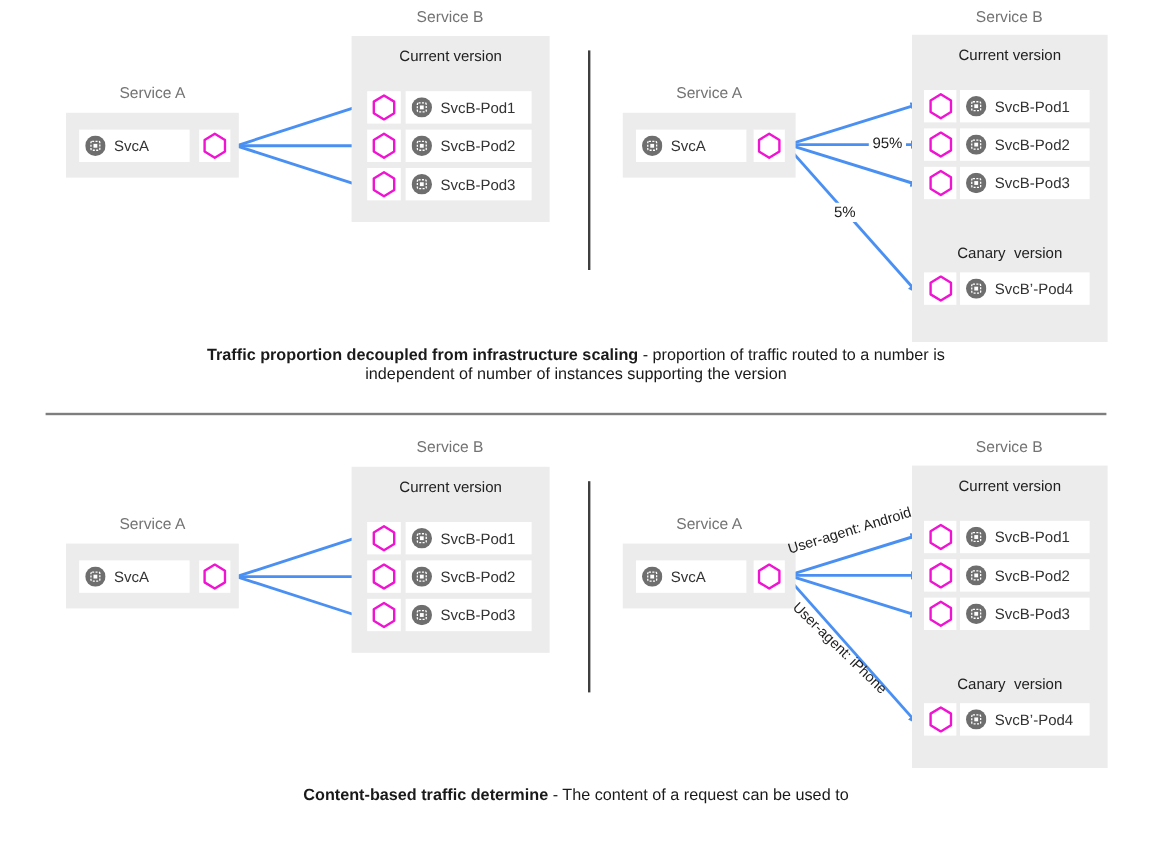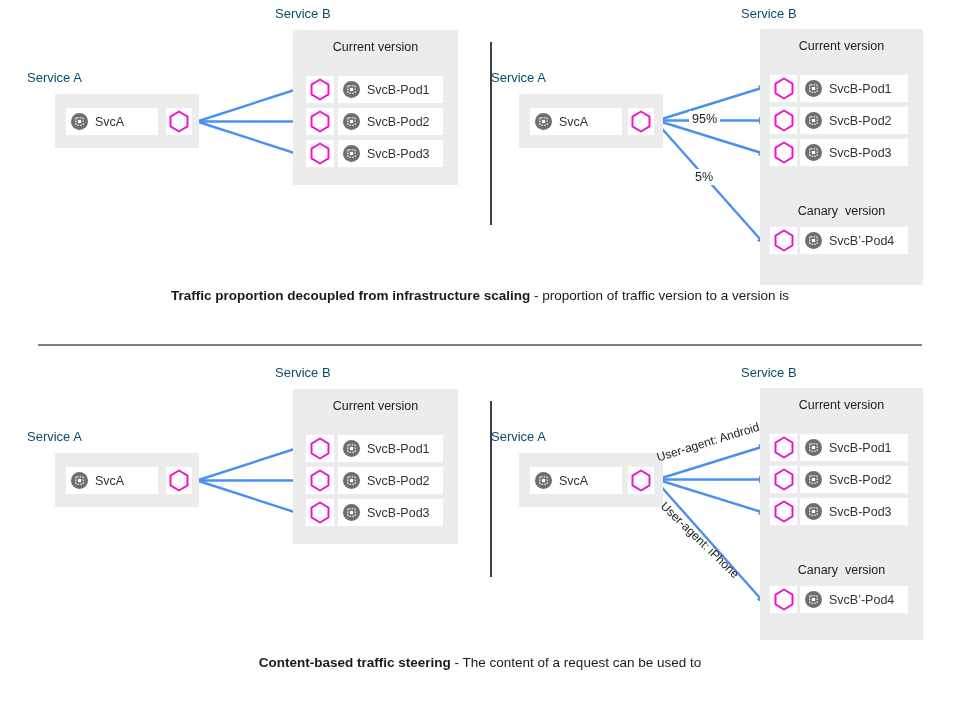--- a/index.html
+++ b/index.html
@@ -1,20 +1,20 @@
 <!DOCTYPE html>
 <html style="--arrow: #4A90F2; --hex: #F113D2; --panel: #ECECEC; --podicon: #6E6E6E;"><head>
 <meta charset="utf-8">
 <style>
   html,body{margin:0;padding:0;background:#fff;}
   .canvas{position:relative;width:960px;height:720px;background:#fff;overflow:hidden;
           font-family:"Liberation Sans",sans-serif;color:#212121;}
   .ab{position:absolute;}
   .panel{background:var(--panel,#ECECEC);}
-  .svc-label{width:200px;font-size:13px;color:#0c4a6e;}
+  .svc-label{width:200px;text-align:center;font-size:13px;color:#737373;}
   .grp-label{text-align:center;font-size:12.5px;color:#212121;}
   .canary-label{white-space:pre;}
   .podbox{background:#fff;display:flex;align-items:center;gap:7px;padding-left:5px;
           box-sizing:border-box;font-size:12.5px;color:#333;}
   .hexbox{background:#fff;display:flex;align-items:center;justify-content:center;}
   .hex-path{fill:none;stroke:var(--hex,#F113D2);stroke-width:2;stroke-linejoin:round;}
   .chip-bg{fill:var(--podicon,#6E6E6E);}
   .chip-outline{fill:none;stroke:#fff;stroke-width:1.1;stroke-dasharray:1.7 1.1;}
   .chip-core{fill:#fff;}
   .arrows line{stroke:var(--arrow,#4A90F2);stroke-width:2.4;}
@@ -184,25 +184,26 @@
     </div>
   <div class="ab podbox" style="left:800px;top:227px;width:108px;height:27px">
     <svg class="chip" width="17" height="17" viewBox="0 0 17 17">
         <circle class="chip-bg" cx="8.5" cy="8.5" r="8.5"></circle>
         <rect class="chip-outline" x="4.8" y="4.8" width="7.4" height="7.4" rx="1"></rect>
         <rect class="chip-core" x="6.9" y="6.9" width="3.2" height="3.2"></rect>
       </svg>
     <span>SvcB’-Pod4</span>
   </div>
 
-  <div class="ab pct-label" style="left:689px;top:111px">95%</div>
+  <div class="ab pct-label" style="left:724px;top:111px">95%</div>
   <div class="ab pct-label" style="left:692px;top:169px">5%</div>
 
   <div class="ab caption" style="top:288px">
-    <div><b>Traffic proportion decoupled from infrastructure scaling</b><span> - proportion of traffic version to a version is</span></div>
+    <div><b>Traffic proportion decoupled from infrastructure scaling</b><span> - proportion of traffic routed to a number is</span></div>
+    <div>independent of number of instances supporting the version</div>
   </div>
 
   <div class="ab hdivider" style="left:38px;top:344px;width:884px"></div>
 
   <div class="ab svc-label" style="left:27px;top:429px">Service A</div>
   <div class="ab panel" style="left:55px;top:453px;width:144px;height:54px"></div>
   <div class="ab podbox" style="left:66px;top:467px;width:92px;height:27px">
     <svg class="chip" width="17" height="17" viewBox="0 0 17 17">
         <circle class="chip-bg" cx="8.5" cy="8.5" r="8.5"></circle>
         <rect class="chip-outline" x="4.8" y="4.8" width="7.4" height="7.4" rx="1"></rect>
@@ -331,16 +332,16 @@
         <rect class="chip-outline" x="4.8" y="4.8" width="7.4" height="7.4" rx="1"></rect>
         <rect class="chip-core" x="6.9" y="6.9" width="3.2" height="3.2"></rect>
       </svg>
     <span>SvcB’-Pod4</span>
   </div>
 
   <div class="ab ua-label" style="left:648px;top:435px;width:120px;transform:rotate(-17deg)">User-agent: Android</div>
   <div class="ab ua-label" style="left:646px;top:533px;width:108px;transform:rotate(44deg)">User-agent: iPhone</div>
 
   <div class="ab caption" style="top:655px">
-    <div><b>Content-based traffic steering</b><span> - The content of a request can be used to</span></div>
+    <div><b>Content-based traffic determine</b><span> - The content of a request can be used to</span></div>
   </div>
 
 </div>
 
 </body></html>

